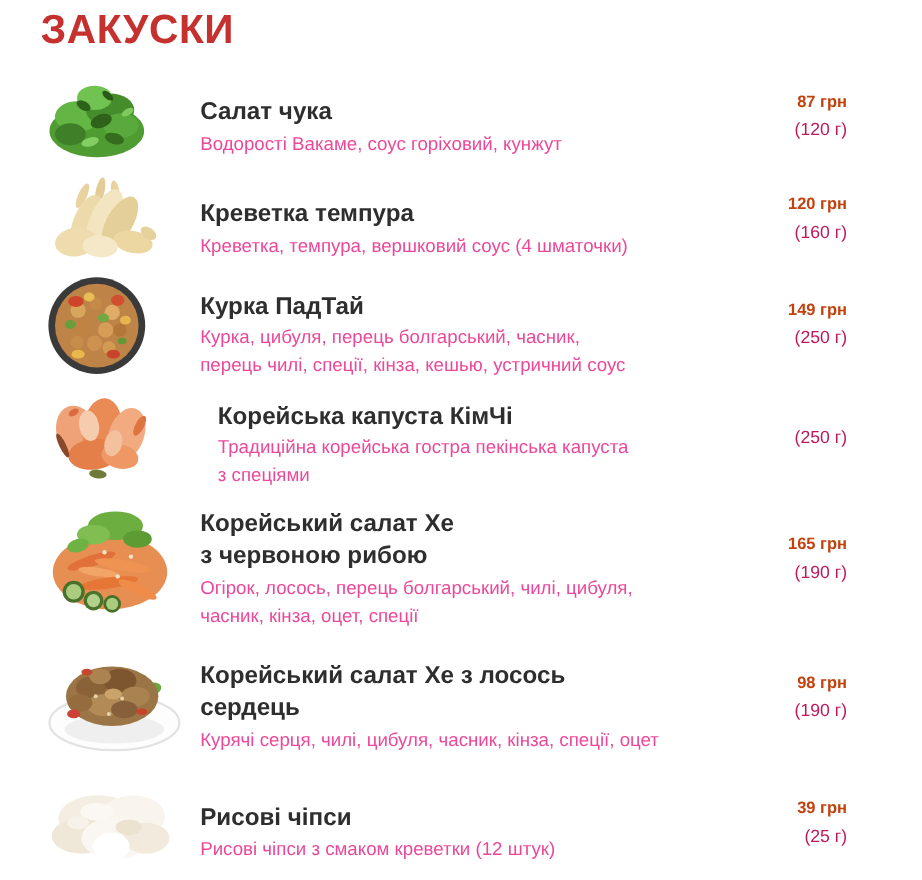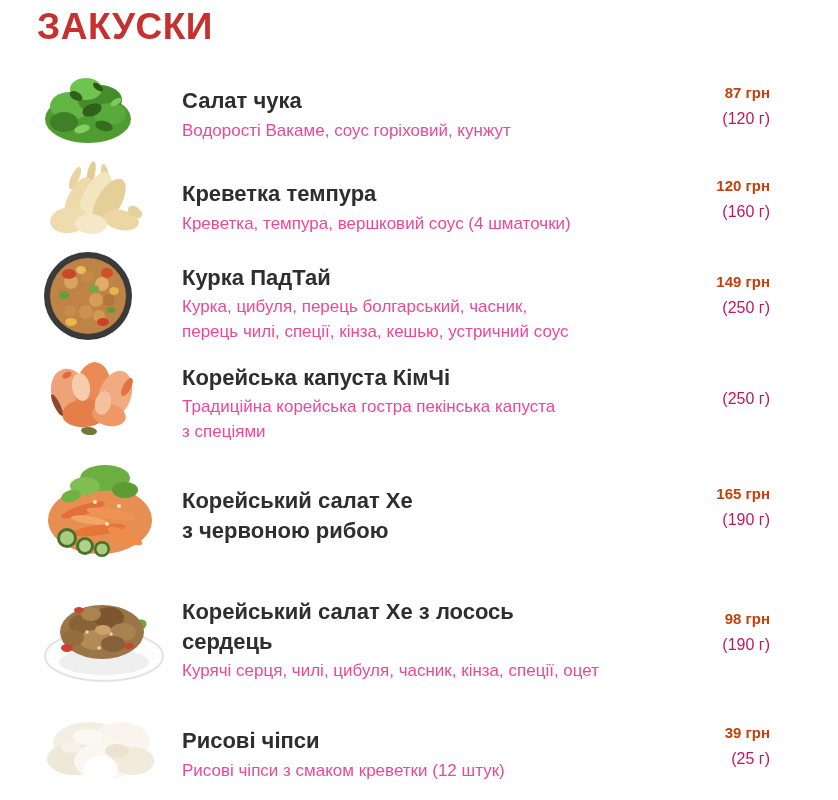--- a/index.html
+++ b/index.html
@@ -17,21 +17,21 @@
     font-weight: 700;
     color: #c5312e;
     letter-spacing: 0.5px;
     line-height: 1.15;
   }
   .menu-list { display: flex; flex-direction: column; }
   .menu-row { display: flex; align-items: center; }
   .menu-row.r1 { min-height: 96px; }
   .menu-row.r2 { min-height: 90px; }
   .menu-row.r3 { min-height: 102px; }
-  .menu-row.r4 { min-height: 97px; }
+  .menu-row.r4 { min-height: 97px; gap: 16px; }
   .menu-row.r5 { min-height: 126px; }
   .menu-row.r6 { min-height: 124px; }
   .menu-row.r7 { min-height: 104px; }
   .dish-image {
     flex: 0 0 145px;
     display: flex;
     align-items: center;
     justify-content: flex-start;
     padding-left: 4px;
   }
@@ -199,20 +199,22 @@
           <circle cx="61" cy="99" r="8" fill="#47702a"></circle>
           <circle cx="61" cy="99" r="5.5" fill="#a9cc7e"></circle>
           <circle cx="78" cy="56" r="2" fill="#f3e3c0"></circle>
           <circle cx="54" cy="52" r="2" fill="#f3e3c0"></circle>
           <circle cx="66" cy="74" r="2" fill="#f3e3c0"></circle>
         </svg>
       </div>
       <div class="dish-info">
         <div class="dish-name">Корейський салат Хе
 з червоною рибою</div>
+        <div class="dish-desc">Огірок, лосось, перець болгарський, чилі, цибуля,
+часник, кінза, оцет, спеції</div>
       </div>
       <div class="dish-price">
         <div class="price">165 грн</div>
         <div class="weight">(190 г)</div>
       </div>
     </div>
 
     <div class="menu-row r6">
       <div class="dish-image">
         <svg width="126" height="102" viewBox="0 0 126 102" aria-hidden="true">

